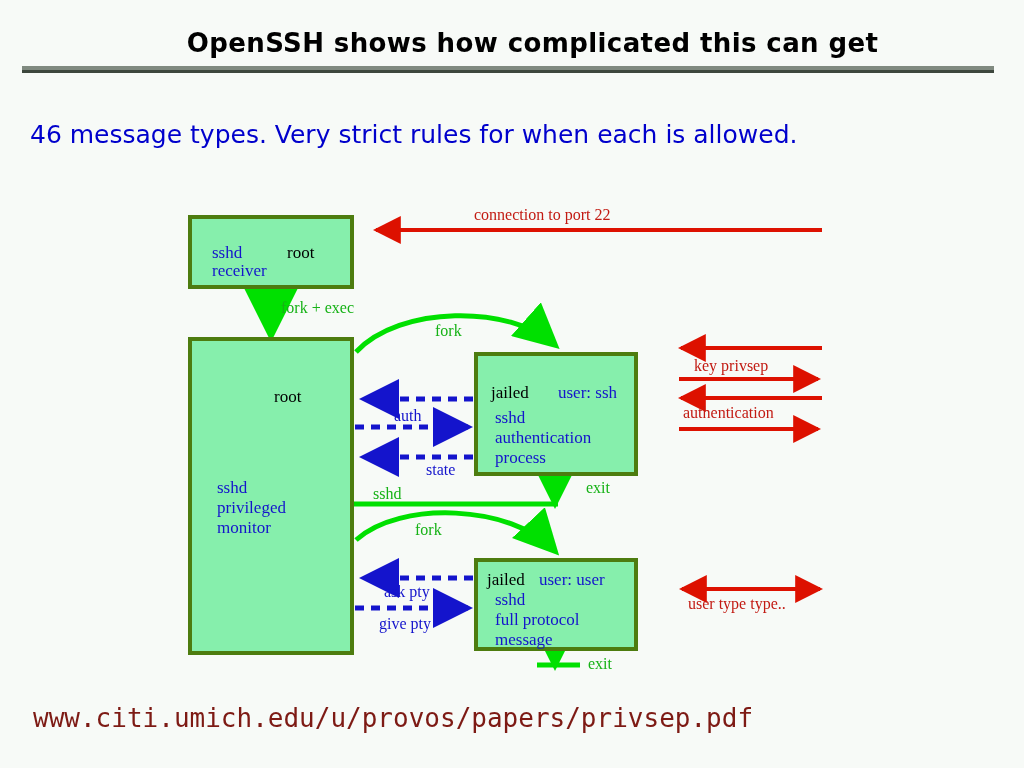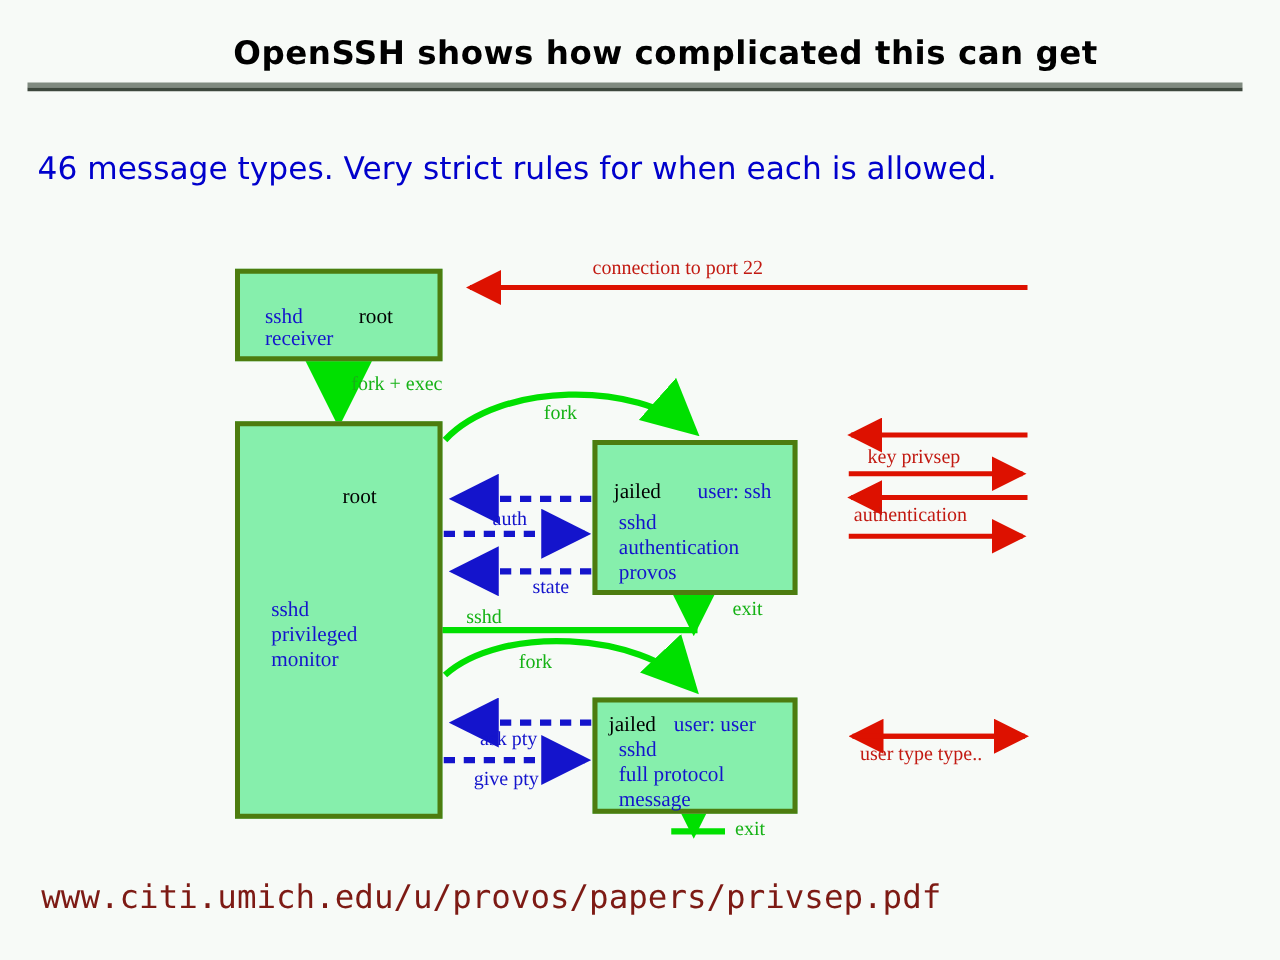--- a/index.html
+++ b/index.html
@@ -190,21 +190,21 @@
       <span class="box-line t-blue" style="left:25px; top:137px;">sshd</span>
       <span class="box-line t-blue" style="left:25px; top:157px;">privileged</span>
       <span class="box-line t-blue" style="left:25px; top:177px;">monitor</span>
     </div>
 
     <div class="proc-box" style="left:474px; top:352px; width:164px; height:124px;">
       <span class="box-line t-black" style="left:13px; top:27px;">jailed</span>
       <span class="box-line t-blue" style="left:80px; top:27px;">user: ssh</span>
       <span class="box-line t-blue" style="left:17px; top:52px;">sshd</span>
       <span class="box-line t-blue" style="left:17px; top:72px;">authentication</span>
-      <span class="box-line t-blue" style="left:17px; top:92px;">provos</span>
+      <span class="box-line t-blue" style="left:17px; top:92px;">process</span>
     </div>
 
     <div class="proc-box" style="left:474px; top:558px; width:164px; height:93px;">
       <span class="box-line t-black" style="left:9px; top:8px;">jailed</span>
       <span class="box-line t-blue" style="left:61px; top:8px;">user: user</span>
       <span class="box-line t-blue" style="left:17px; top:28px;">sshd</span>
       <span class="box-line t-blue" style="left:17px; top:48px;">full protocol</span>
       <span class="box-line t-blue" style="left:17px; top:68px;">message</span>
     </div>
 

